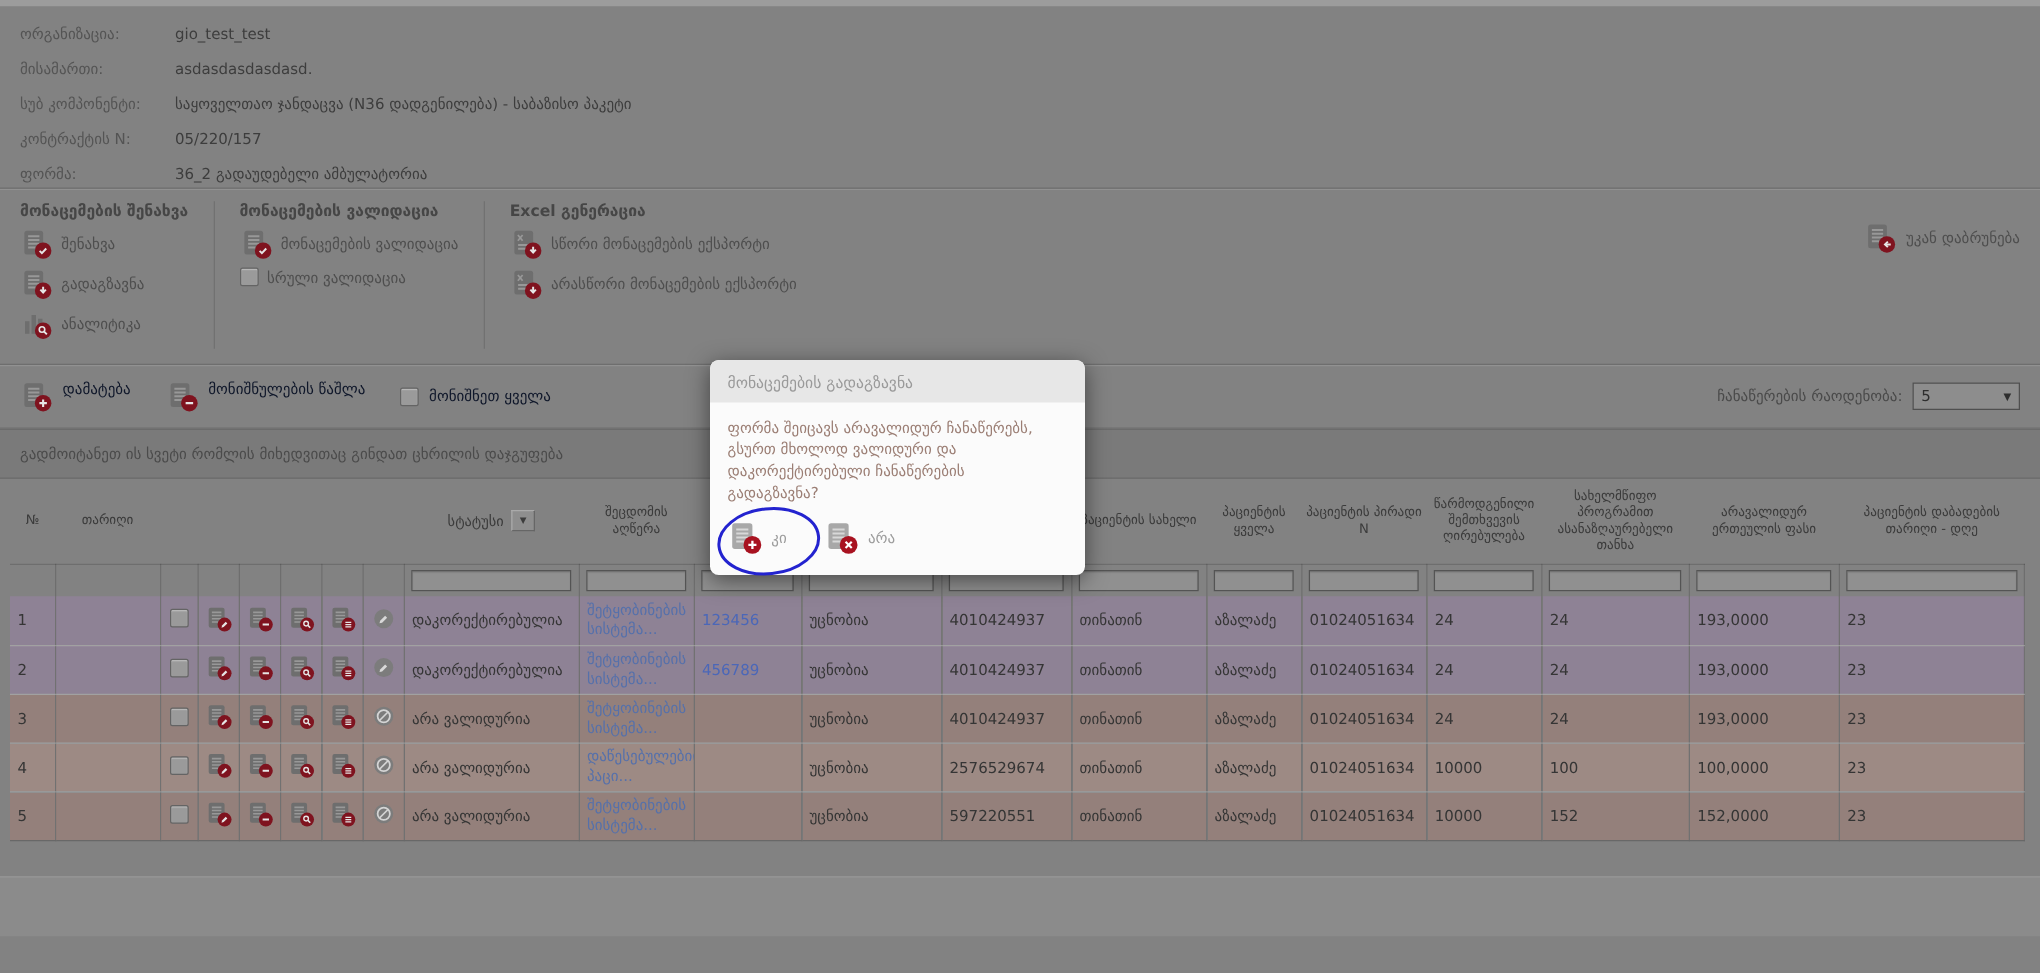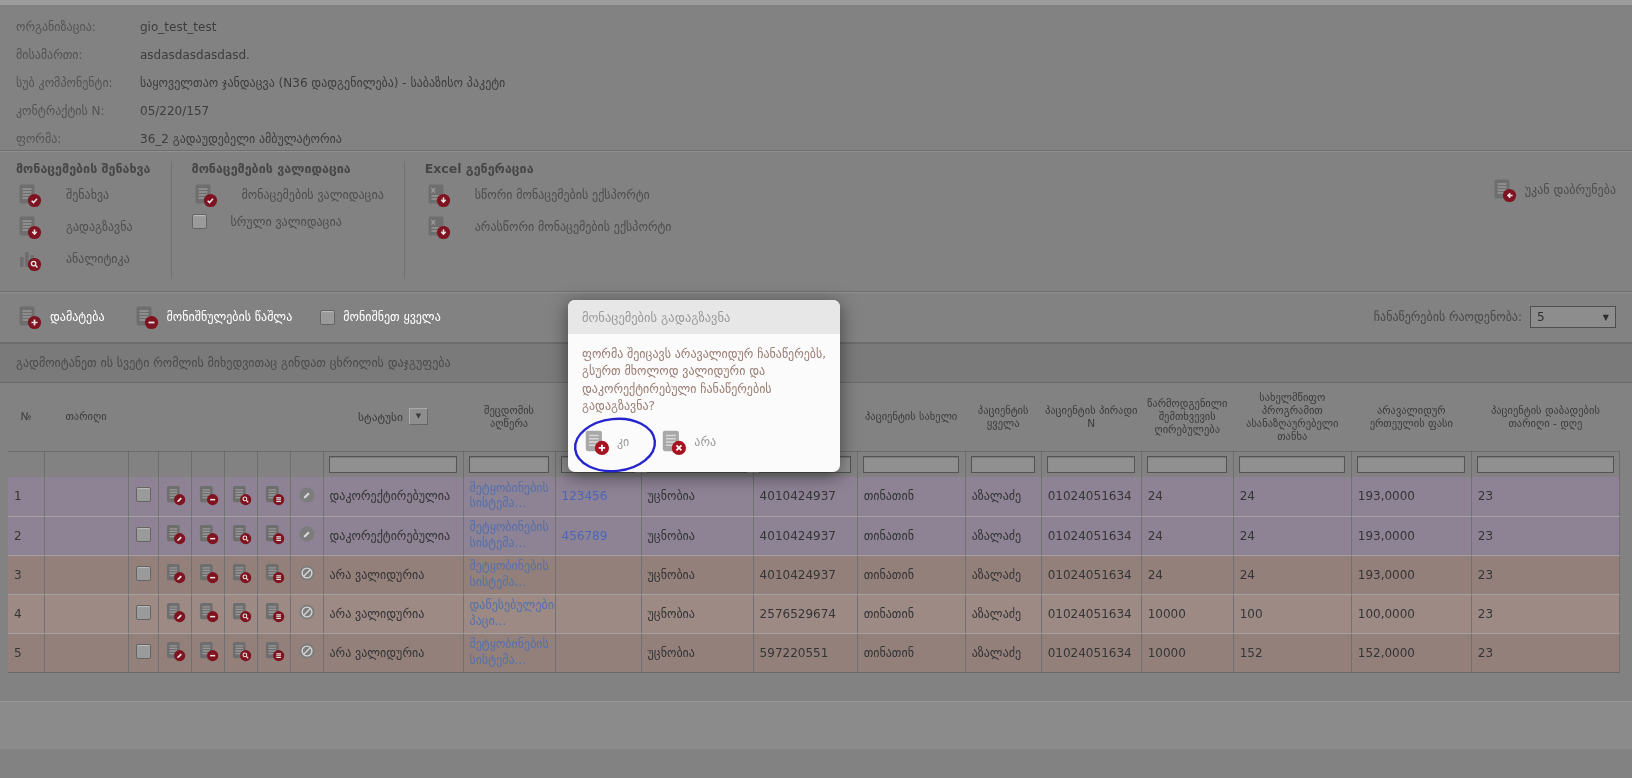--- a/index.html
+++ b/index.html
@@ -14,28 +14,28 @@
   .info-row{display:flex;align-items:center;height:28px;}
   .info-label{width:124px;color:#545454;}
   .info-value{color:#3d3d3d;}
   .section-divider{height:1px;background:#6e6e6e;box-shadow:0 1px 0 rgba(255,255,255,0.12);}
   
   .toolbar{display:flex;align-items:flex-start;height:140px;box-sizing:border-box;padding:10px 16px;}
   .tb-group{padding:0 20px;}
   .tb-group:first-child{padding-left:0;}
   .tb-group + .tb-group{border-left:1px solid #717171;min-height:118px;}
   .tb-title{font-weight:bold;color:#464646;font-size:12.5px;margin-bottom:6px;}
-  .tb-item{display:flex;align-items:center;gap:24px;margin:6px 0;color:#4e4e4e;cursor:pointer;}
+  .tb-item{display:flex;align-items:center;gap:7px;margin:6px 0;color:#4e4e4e;cursor:pointer;}
   .back-btn{margin-left:auto;margin-top:16px;display:flex;align-items:center;gap:8px;color:#4e4e4e;cursor:pointer;}
   .icn{display:inline-flex;line-height:0;}
   .cb{width:13px;height:13px;background:#9a9a9a;border:1px solid #646464;border-radius:2px;
       box-shadow:inset 0 1px 1px rgba(255,255,255,0.35);flex:0 0 auto;}
   
   .actions-bar{display:flex;align-items:center;height:50px;box-sizing:border-box;padding:0 16px;}
-  .act-item{display:flex;align-items:center;gap:8px;margin-right:28px;color:#ffffff;cursor:pointer;}
+  .act-item{display:flex;gap:8px;margin-right:28px;color:#0f172a;cursor:pointer;}
   .records{margin-left:auto;display:flex;align-items:center;gap:8px;color:#4a4a4a;}
   .count-select{width:86px;height:22px;box-sizing:border-box;background:#8d8d8d;border:1px solid #4f4f4f;
       display:flex;align-items:center;justify-content:space-between;padding:0 6px;color:#2e2e2e;cursor:pointer;}
   .count-select .arr{font-size:8px;color:#2e2e2e;}
   
   .group-bar{height:38px;display:flex;align-items:center;padding-left:16px;background:#7a7a7a;
       border-top:1px solid #6b6b6b;border-bottom:1px solid #6b6b6b;color:#4b4b4b;}
   
   .grid-wrap{margin:0 8px;}
   table.grid{border-collapse:collapse;table-layout:fixed;width:1612px;}
@@ -62,21 +62,21 @@
   .numlink{color:#4b67b8;cursor:pointer;}
   .gap{height:28px;}
   
   .pager{height:31px;box-sizing:border-box;background:#838383;border-top:1px solid #6d6d6d;
       border-bottom:1px solid #6d6d6d;display:flex;align-items:center;gap:7px;padding:0 14px;color:#3c3c3c;}
   .page-btn{width:19px;height:19px;box-sizing:border-box;background:#8d8d8d;border:1px solid #6c6c6c;border-radius:3px;
       display:flex;align-items:center;justify-content:center;font-size:11px;color:#555;cursor:pointer;}
   .page-cur{font-weight:bold;color:#1d1d1d;margin:0 3px;}
   .bottom-strip{height:47px;background:#8b8b8b;border-top:1px solid #979797;}
   
-  .modal{position:absolute;left:568px;top:300px;width:272px;background:#fbfbfb;border-radius:7px;
+  .modal{position:absolute;left:568px;top:288px;width:300px;background:#fbfbfb;border-radius:7px;
       box-shadow:0 4px 18px rgba(0,0,0,0.5);z-index:50;}
   .modal-header{height:34px;background:#e7e7e7;border-radius:7px 7px 0 0;display:flex;align-items:center;
       padding:0 14px;color:#9a9a9a;font-size:12.5px;}
   .modal-body{width:262px;padding:12px 14px 4px;color:#9b7e74;font-size:12px;line-height:1.45;}
   .modal-buttons{display:flex;align-items:center;gap:30px;padding:8px 14px 16px;position:relative;}
   .modal-btn{display:flex;align-items:center;gap:7px;color:#9c9c9c;cursor:pointer;position:relative;}
   .annotation{position:absolute;left:-12px;top:-14px;pointer-events:none;}
 </style>
 </head>
 <body>

